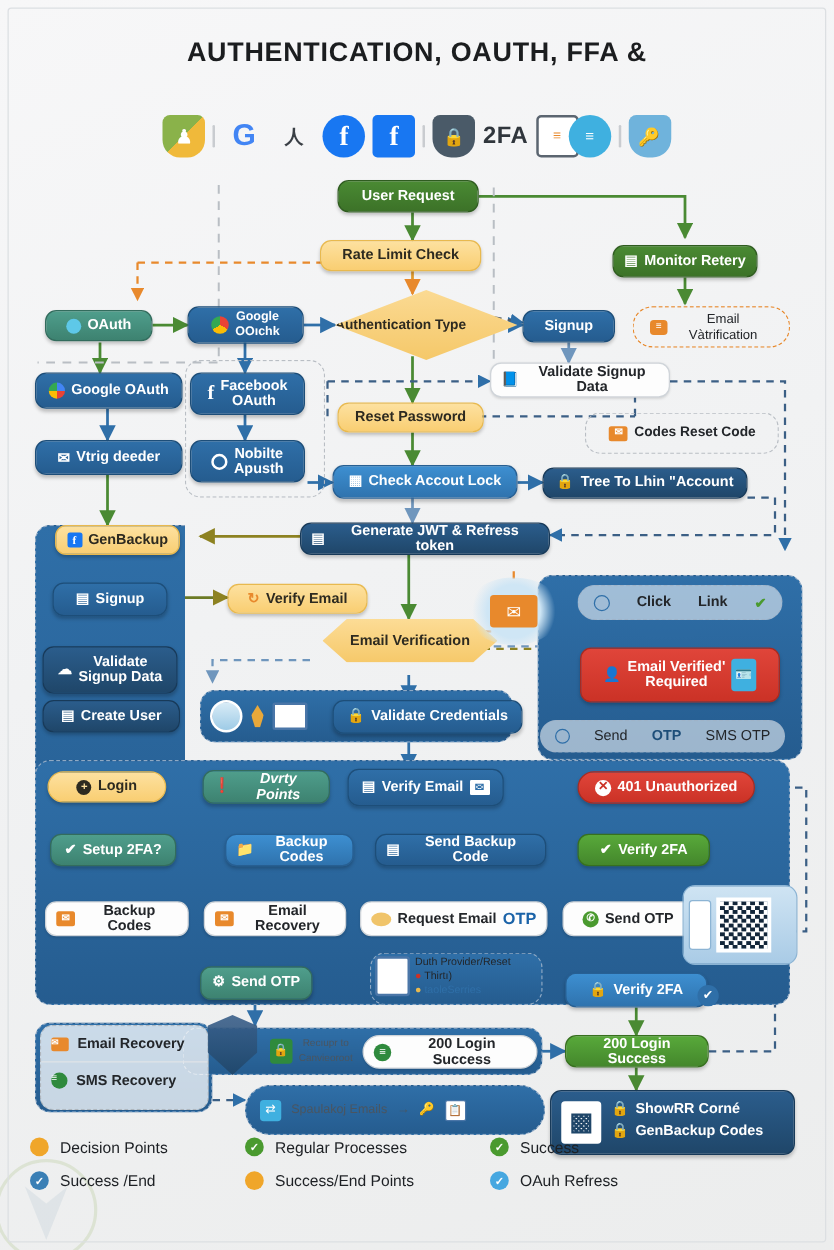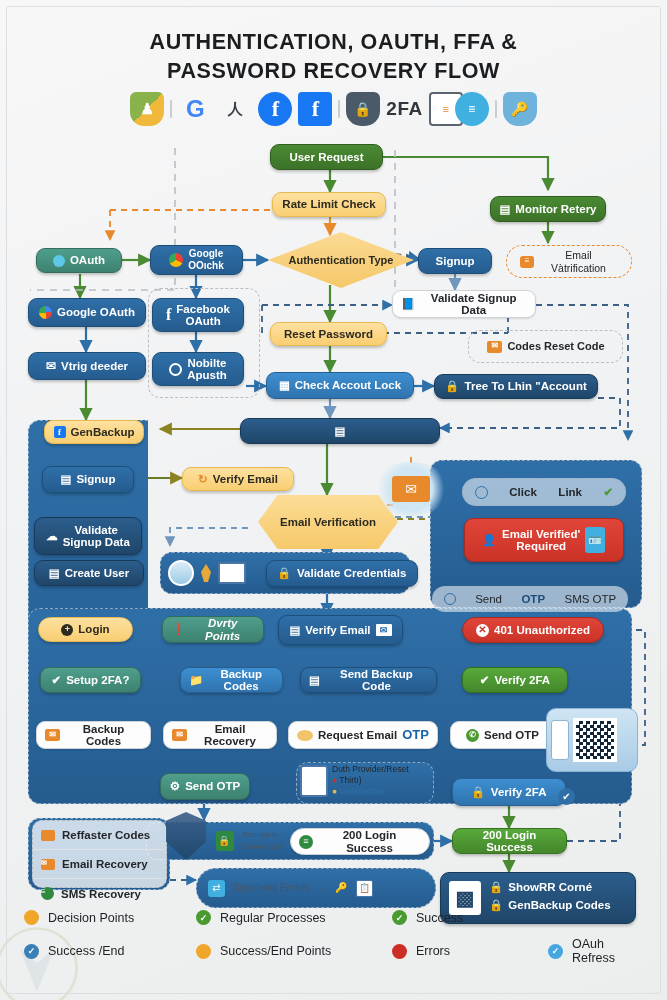--- a/index.html
+++ b/index.html
@@ -38,37 +38,37 @@
   .blue-d { background:linear-gradient(#2b5d8c,#1f4669); border:1px solid #183a59; }
   .blue-l { background:linear-gradient(#3d8fd1,#2f73ae); border:1px solid #275f92; }
   .teal   { background:linear-gradient(#4f9e8c,#3d8270); border:1px solid #336c5d; }
   .red    { background:linear-gradient(#e0453a,#cb3226); border:1px solid #a92a20; }
   .yellow { background:linear-gradient(#fde1a0,#f9ce72); border:1px solid #e8b94f; color:#2d2a20;
             text-shadow:none; }
   .white  { background:#fdfdfd; border:1px solid #cfd4d9; color:#23262a;
             box-shadow:0 1px 2px rgba(0,0,0,.12); }
   .pill   { border-radius:18px; }
 
-  .diamond { position:absolute; z-index:2; display:flex; align-items:center; justify-content:center;
+  .diamond { position:absolute; z-index:2; display:flex; align-items:center; 
              color:#2d2a20; font-size:11.5px; font-weight:bold;
              background:linear-gradient(#fbda93,#f5c869);
              clip-path:polygon(50% 0,100% 50%,50% 100%,0 50%); }
   .hexa { position:absolute; z-index:2; display:flex; align-items:center; justify-content:center;
           color:#2d2a20; font-size:11.5px; font-weight:bold;
           background:linear-gradient(#fcdc96,#f6c96a);
           clip-path:polygon(14% 0,86% 0,100% 50%,86% 100%,14% 100%,0 50%); }
 
   
   .dash { position:absolute; z-index:1; border-radius:12px; border:1.6px dashed #9fb3c8; }
   .dash.orange { border-color:#e8892c; border-radius:16px; }
   .dash.grey { border-color:#b9bec4; }
   .dash.blue { border-color:#8fa9c4; }
   .dash-pill { position:absolute; z-index:2; border:1.5px dashed #9fb3c8; border-radius:20px;
                background:rgba(255,255,255,.55); display:flex; align-items:center; gap:18px;
-               padding:0 10px; font-size:11.5px; color:#23262a; font-weight:bold;margin-top:10px; }
+               padding:0 10px; font-size:11.5px; color:#23262a; font-weight:bold; }
 
   .cardgrp { position:absolute; z-index:2; border:1.5px dashed #b0b7be; border-radius:10px;
              background:rgba(255,255,255,.75); }
   .cardrow { display:flex; align-items:center; gap:7px; height:29px; padding:0 8px;
              font-size:11.5px; color:#23262a; font-weight:bold; border-bottom:1px solid #dfe3e7; }
   .cardrow:last-child { border-bottom:none; }
 
   
   .legend { position:absolute; left:24px; top:910px; width:620px; z-index:3;
             display:grid; grid-template-columns:172px 196px 156px auto; row-gap:12px; }
@@ -192,21 +192,20 @@
     <path d="M480,588 L520,588" stroke="#3b5f85" marker-end="url(#ab)"></path>
   </g>
   <g fill="none" stroke-width="1.6" stroke-dasharray="7 6" stroke="#b9bec4">
     <path d="M175,148 L175,290 L30,290"></path>
     <path d="M395,150 L395,290"></path>
   </g>
 </svg>
 
 <div class="title-wrap">
   <div class="title-line">AUTHENTICATION, OAUTH, FFA &amp;</div>
-  <div class="title-line">PASSWORD RECOVERY FLOW</div>
 </div>
 
 <div class="logo-row">
   <div class="lg" style="background:linear-gradient(135deg,#8ab24a 50%,#f0b93a 50%);border-radius:6px 6px 14px 14px;color:#fff;font-size:15px;">♟</div>
   <div class="sep"></div>
   <div class="lg" style="color:#4285f4;font-size:24px;">G</div>
   <div class="lg" style="font-size:15px;color:#3a3f45;">人</div>
   <div class="lg" style="background:#1877f2;border-radius:50%;color:#fff;font-size:22px;font-family:'Liberation Serif',serif;">f</div>
   <div class="lg" style="background:#1877f2;border-radius:4px;color:#fff;font-size:22px;font-family:'Liberation Serif',serif;">f</div>
   <div class="sep"></div>
@@ -227,21 +226,21 @@
 <div class="dash blue" style="left:28px;top:608px;width:604px;height:196px;"></div>
 <div class="dash blue" style="left:28px;top:818px;width:142px;height:72px;"></div>
 <div class="dash blue" style="left:296px;top:762px;width:138px;height:42px;"></div>
 <div class="dash blue" style="left:146px;top:822px;width:288px;height:38px;"></div>
 <div class="dash blue" style="left:196px;top:868px;width:240px;height:40px;border-radius:20px;"></div>
 
 <div class="n green" style="left:270px;top:144px;width:113px;height:26px;">
   <span class="lbl">User Request</span>
   </div>
 
-<div class="n yellow" style="left:272px;top:192px;width:114px;height:25px;">
+<div class="n yellow" style="left:256px;top:192px;width:129px;height:25px;">
   <span class="lbl">Rate Limit Check</span>
   </div>
 
 <div class="n green" style="left:490px;top:196px;width:116px;height:26px;">
   <span class="ico">▤</span>
   <span class="lbl">Monitor Retery</span>
   </div>
 
 <div class="n" style="left:512px;top:250px;width:114px;height:23px;background:transparent;border:none;box-shadow:none;color:#23262a;font-weight:normal;font-size:10.5px;">
   <span class="ico" style="background:#e8892c;color:#fff;border-radius:3px;width:14px;height:12px;font-size:8px;">≡</span>
@@ -308,38 +307,39 @@
   <span class="lbl">Check Accout Lock</span>
   </div>
 
 <div class="n blue-d" style="left:434px;top:374px;width:164px;height:25px;">
   <span class="ico">🔒</span>
   <span class="lbl">Tree To Lhin "Account</span>
   </div>
 
 <div class="n blue-d" style="left:240px;top:418px;width:200px;height:26px;">
   <span class="ico">▤</span>
+  <span class="lbl">Generate JWT &amp; Refress token</span>
   </div>
 
 <div class="n yellow" style="left:44px;top:420px;width:100px;height:24px;">
   <span class="ico" style="background:#1877f2;color:#fff;border-radius:2px;width:12px;height:12px;font-size:9px;font-family:'Liberation Serif',serif;">f</span>
   <span class="lbl">GenBackup</span>
   </div>
 
 <div class="n blue" style="left:42px;top:466px;width:92px;height:27px;">
   <span class="ico">▤</span>
   <span class="lbl">Signup</span>
   </div>
 
 <div class="n yellow" style="left:182px;top:467px;width:112px;height:24px;">
   <span class="ico" style="color:#e8892c;">↻</span>
   <span class="lbl">Verify Email</span>
   </div>
 
-<div class="hexa" style="left:258px;top:495px;width:140px;height:54px;">
+<div class="hexa" style="left:258px;top:495px;width:140px;height:35px;">
   <span>Email Verification</span>
   </div>
 
 <div class="art" style="left:372px;top:462px;width:78px;height:54px;">
   <div style="position:absolute;inset:0;background:radial-gradient(circle at 50% 50%,#cfe6f5 0 45%,rgba(207,230,245,0) 70%);border-radius:50%;"></div>
   <div style="position:absolute;left:20px;top:14px;width:38px;height:26px;background:#e8892c;border-radius:3px;color:#fff;font-size:14px;text-align:center;line-height:26px;">✉</div>
 </div>
 
 <div class="dash-pill" style="left:462px;top:468px;width:164px;height:28px;justify-content:space-around;">
   <span class="ico" style="border:1.5px solid #2f6fa8;border-radius:50%;width:13px;height:13px;"></span>
@@ -463,24 +463,20 @@
   <div><span style="color:#e8b94f;">●</span> <span style="color:#2f6fa8;">taoleSerries</span></div>
 </div>
 
 <div class="n blue-l" style="left:452px;top:778px;width:114px;height:28px;">
   <span class="ico">🔒</span>
   <span class="lbl">Verify 2FA</span>
   </div>
 <div style="position:absolute;left:558px;top:788px;width:17px;height:17px;border-radius:50%;background:#2f6fa8;color:#fff;font-size:10px;text-align:center;line-height:17px;z-index:3;">✔</div>
 
 <div class="cardgrp" style="left:32px;top:820px;width:135px;height:68px;">
-  <div class="cardrow">
-    <span class="ico" style="background:#e8892c;width:14px;height:11px;border-radius:2px;"></span>
-    <span>Reffaster Codes</span>
-    </div>
   <div class="cardrow">
     <span class="ico" style="background:#e8892c;color:#fff;width:14px;height:11px;font-size:7px;border-radius:2px;">✉</span>
     <span>Email Recovery</span>
     </div>
   <div class="cardrow">
     <span class="ico" style="background:#2f8a3d;color:#fff;border-radius:50%;width:13px;height:13px;font-size:8px;">≡</span>
     <span>SMS Recovery</span>
     </div>
 </div>
 
@@ -539,24 +535,20 @@
   <div></div>
   <div class="lgi">
     <span class="dot" style="background:#3a7fb5;">✓</span>
     <span>Success /End</span>
     </div>
   <div class="lgi">
     <span class="dot" style="background:#f0a62a;"></span>
     <span>Success/End Points</span>
     </div>
   <div class="lgi">
-    <span class="dot" style="background:#cc2e26;"></span>
-    <span>Errors</span>
-    </div>
-  <div class="lgi">
     <span class="dot" style="background:#46a7e0;">✓</span>
     <span>OAuh Refress</span>
     </div>
 </div>
 
 <svg class="watermark" viewBox="0 0 100 100">
   <circle cx="50" cy="50" r="46" fill="none" stroke="#8fae5a" stroke-width="3"></circle>
   <path d="M30,28 L50,78 L70,28 L50,44 z" fill="#9fb7c7"></path>
 </svg>
 

